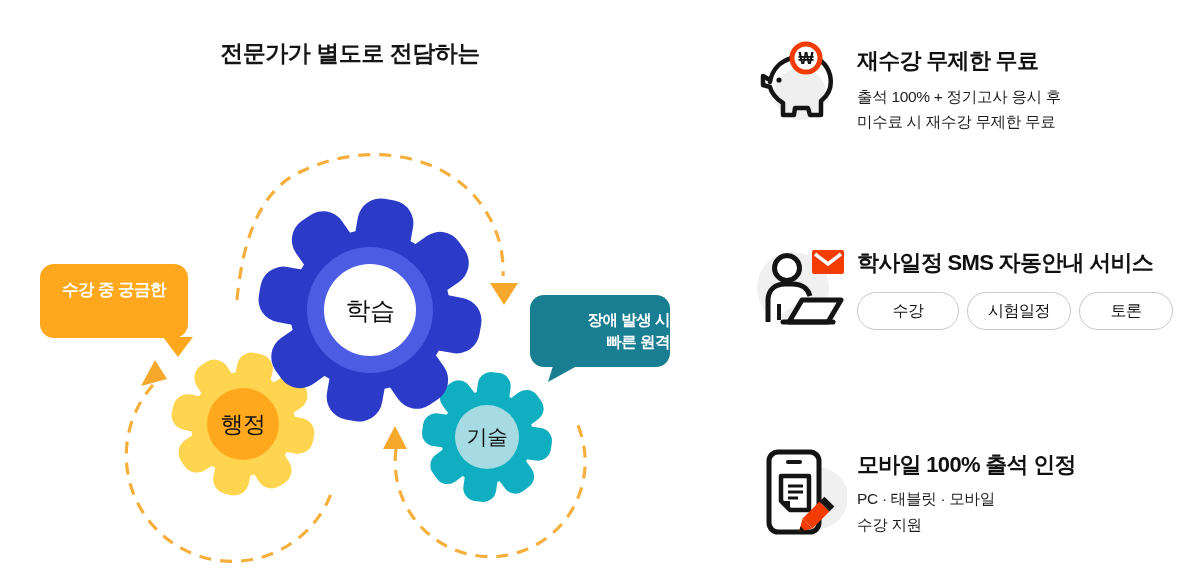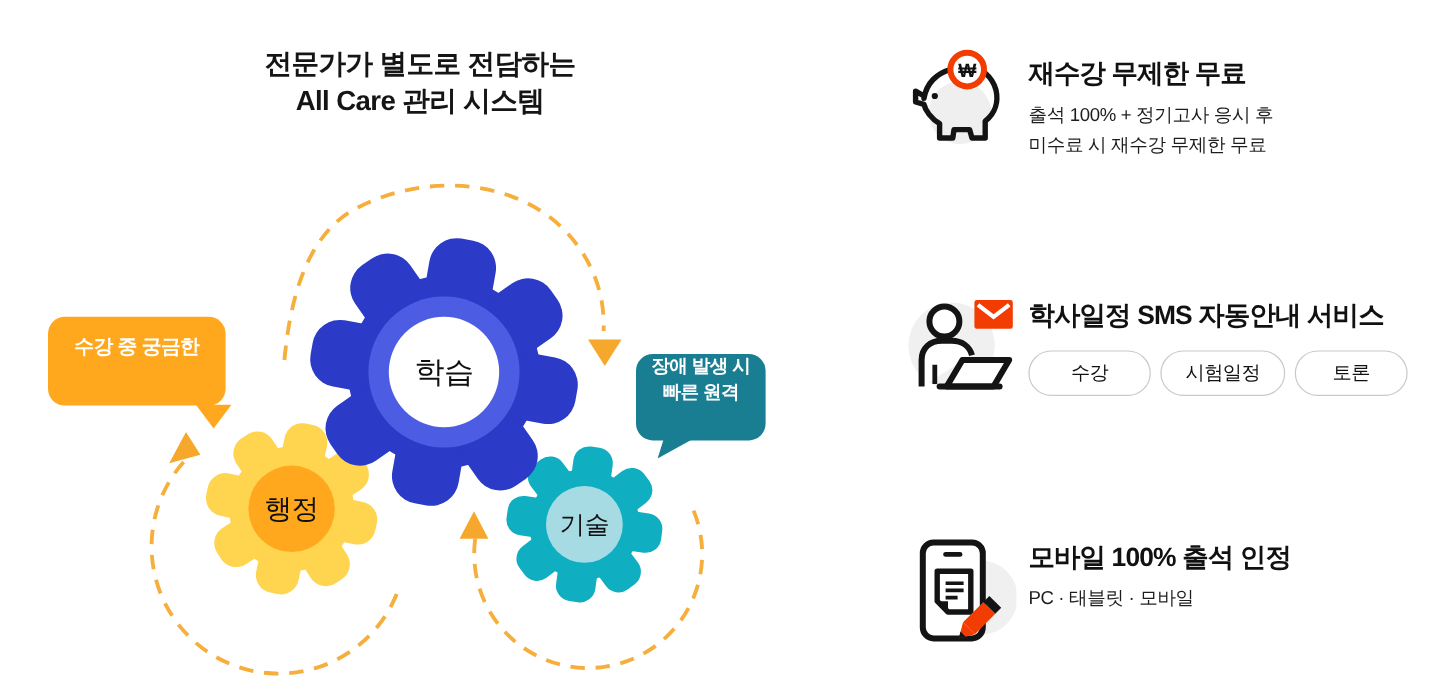--- a/index.html
+++ b/index.html
@@ -19,22 +19,22 @@
   }
   .bubble{
     position:absolute;border-radius:14px;color:#fff;font-weight:700;text-align:center;
     letter-spacing:-0.5px;box-sizing:border-box;
   }
   .bubble .tail{position:absolute;top:100%;margin-top:-1px;display:block;}
   .bubble-blue{left:130px;top:150px;width:166px;height:72px;background:#2233C5;
     font-size:16.5px;line-height:23px;padding-top:13px;}
   .bubble-orange{left:40px;top:264px;width:148px;height:74px;background:#FFA81E;
     font-size:16.5px;line-height:23px;padding-top:14px;}
-  .bubble-teal{left:530px;top:295px;width:108px;height:72px;background:#1A7E92;
-    font-size:15.5px;line-height:22px;padding-top:0;}
+  .bubble-teal{left:530px;top:295px;width:140px;height:72px;background:#1A7E92;
+    font-size:15.5px;line-height:22px;padding-top:14px;text-align:right;}
   
   .feature-icon{position:absolute;}
   .feature-title{
     position:absolute;left:857px;font-size:22px;font-weight:700;color:#111;
     letter-spacing:-0.7px;white-space:nowrap;
   }
   .feature-desc{
     position:absolute;left:857px;font-size:15.5px;line-height:25px;color:#1d1d1d;
     letter-spacing:-0.3px;white-space:nowrap;
   }
@@ -46,21 +46,20 @@
   }
   .pill-0{width:102px}.pill-1{width:104px}.pill-2{width:94px}
 </style>
 </head>
 <body>
 
 <div class="canvas">
 
   <div class="diagram-title">
     <div>전문가가 별도로 전담하는</div>
-    <div>All Care 관리 시스템</div>
   </div>
 
   <svg class="diagram-svg" width="700" height="582" viewBox="0 0 700 582">
 
     <g stroke="#F6AE3C" stroke-width="3.2" fill="none" stroke-dasharray="12 9">
       <path d="M 237 300 C 243 235 262 190 300 172 C 365 140 448 152 485 210 C 498 230 504 252 503 276"></path>
     </g>
     <g stroke="#F6AE3C" stroke-width="3.2" fill="none" stroke-dasharray="12 9">
       <path d="M 153 385 A 106 106 0 1 0 331 494"></path>
     </g>
@@ -189,17 +188,18 @@
         <g transform="translate(44,84) rotate(-45)">
           <polygon points="0,0 12,-7 12,7" fill="#F23C02"></polygon>
           <polygon points="0,0 5,-3 5,3" fill="#141414"></polygon>
           <rect x="12" y="-7" width="24" height="14" fill="#F23C02"></rect>
           <rect x="36" y="-7" width="7" height="14" fill="#141414"></rect>
         </g>
       </svg>
       <div class="feature-title" style="top:450px">모바일 100% 출석 인정</div>
       <div class="feature-desc" style="top:486px;line-height:26px">
         <div>PC · 태블릿 · 모바일</div>
+        <div>수강 지원</div>
       </div>
     </div>
 
   </div>
 </div>
 
 </body></html>

